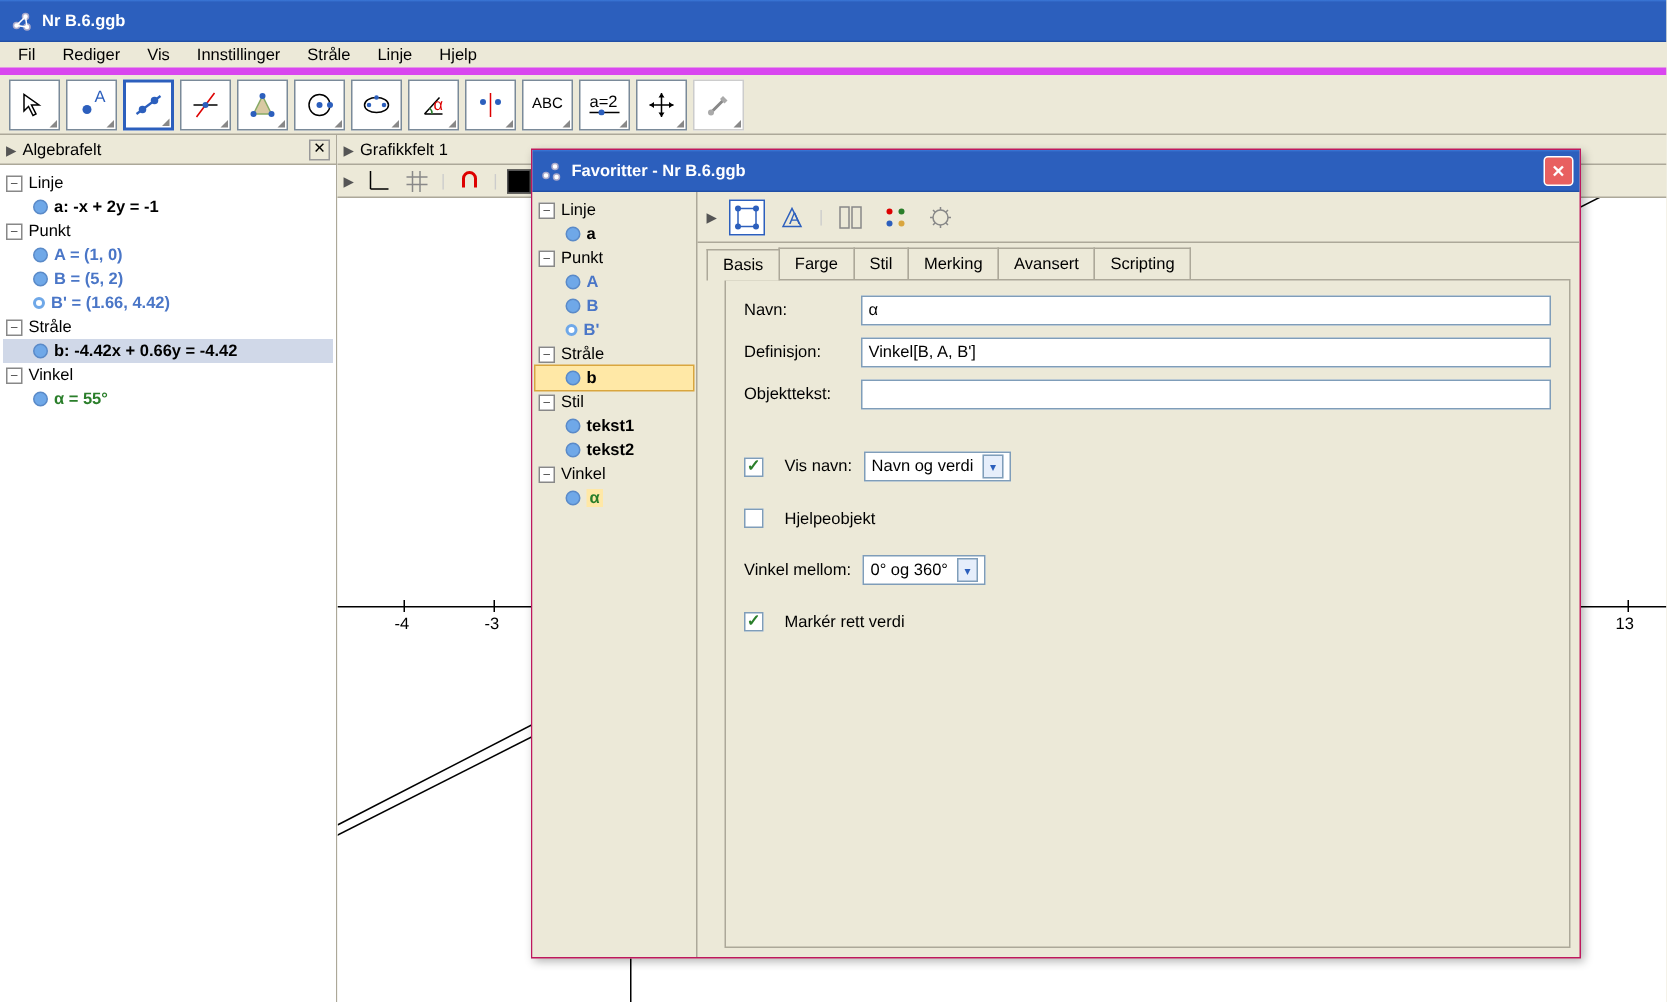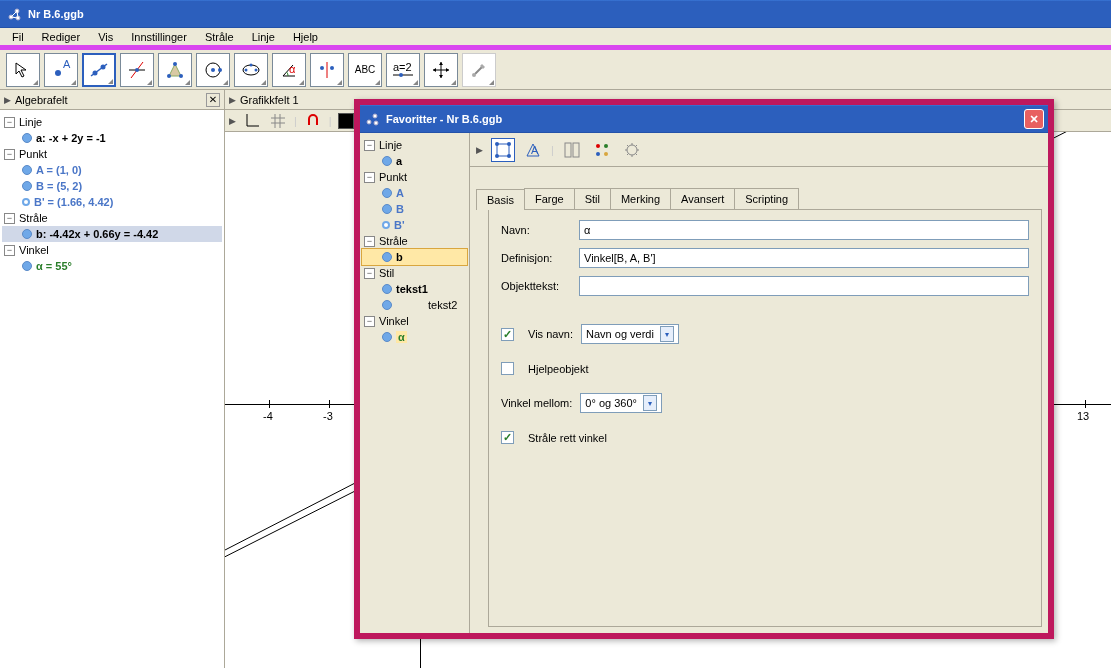--- a/index.html
+++ b/index.html
@@ -49,39 +49,39 @@
   .graphics-toolbar .gt-btn { width:20px;height:18px;display:flex;align-items:center;justify-content:center;border:1px solid transparent;}
   .color-swatch { width:16px;height:16px;background:#000;border:1px solid #555; }
 
   .canvas-area { flex:1; position:relative; background:#fff; overflow:hidden;}
   .axis-line { position:absolute; background:#000; }
   .tick-label { position:absolute; font-size:11px; color:#000; }
 
   
   .dialog {
     position:absolute; left:354px; top:99px; width:700px; height:540px;
-    border:6px solid #be185d; background:#ece9d8;
+    border:1px solid #be185d; background:#ece9d8;
     box-shadow: 2px 2px 6px rgba(0,0,0,.3);
   }
   .dlg-titlebar {
     height:28px; background: linear-gradient(to bottom, #3b78d8 0%, #2c5fbd 5%, #2c5fbd 95%, #1e4a9e 100%);
     display:flex;align-items:center;color:#fff;padding:0 4px;
   }
   .dlg-titlebar .title{margin-left:6px;font-weight:bold;}
   .dlg-close { margin-left:auto; width:20px;height:20px;background:#e86060;border:1px solid #fff;border-radius:3px;display:flex;align-items:center;justify-content:center;color:#fff;font-weight:bold;}
 
   .dlg-body{ display:flex; height:calc(100% - 28px); }
   .dlg-left{ width:110px; border-right:1px solid #aca899; background:#ece9d8; padding:4px 2px;}
   .dlg-left .tree-row{height:16px;}
   .dlg-sel { background:#ffe8a6; outline:1px solid #d9a63e; }
 
   .dlg-right{ flex:1; display:flex; flex-direction:column; }
   .dlg-tool-row{ height:34px; border-bottom:1px solid #aca899; display:flex;align-items:center;gap:6px;padding:0 6px;}
   .dlg-tool-row .tri{margin-right:2px;font-size:9px;color:#555;}
-  .tabstrip{ height:24px; display:flex; align-items:flex-end; padding-left:6px; margin-top:18px;}
+  .tabstrip{ height:24px; display:flex; align-items:flex-end; padding-left:6px; margin-top:0;}
   .tab{ padding:4px 10px; border:1px solid #aca899; border-bottom:none; background:#ece9d8; margin-right:-1px; position:relative;}
   .tab.active{ background:#ece9d8; z-index:2; top:1px;}
   .tab-panel{ border:1px solid #aca899; margin:0 6px 6px 18px; flex:1; padding:10px 12px; background:#ece9d8;}
   .form-row{ display:flex; align-items:center; margin-bottom:8px; gap:8px;}
   .form-row label{ width:70px;}
   .text-input{ flex:1; height:20px; border:1px solid #7f9db9; background:#fff; padding:0 4px;}
   .short-input{ width:420px; }
   .checkbox{ width:13px;height:13px;border:1px solid #7f9db9;background:#fff;display:inline-flex;align-items:center;justify-content:center;margin-right:6px;}
   .checkbox.checked::after{content:"✓";color:#2a7e2a;font-size:11px;font-weight:bold;line-height:1;}
   .select{ height:20px; border:1px solid #7f9db9; background:#fff; display:inline-flex;align-items:center;padding:0 4px; gap:6px;}
@@ -375,21 +375,21 @@
           <span>Stil</span>
         </div>
         <div class="tree-row">
           <span class="tree-indent"></span>
           <span class="tree-bullet" style="background: rgb(111, 168, 232); border: 1px solid rgb(90, 138, 200);"></span>
           <span style="color: rgb(0, 0, 0); font-weight: bold;">tekst1</span>
         </div>
         <div class="tree-row">
           <span class="tree-indent"></span>
           <span class="tree-bullet" style="background: rgb(111, 168, 232); border: 1px solid rgb(90, 138, 200);"></span>
-          <span style="color: rgb(0, 0, 0); font-weight: normal; margin-left: 32px;">tekst2</span>
+          <span style="color: rgb(0, 0, 0); font-weight: bold;">tekst2</span>
         </div>
         <div class="tree-row">
           <span class="tree-exp">−</span>
           <span>Vinkel</span>
         </div>
         <div class="tree-row">
           <span class="tree-indent"></span>
           <span class="tree-bullet" style="background: rgb(111, 168, 232); border: 1px solid rgb(90, 138, 200);"></span>
           <span style="color: rgb(42, 126, 42); font-weight: bold; background: rgb(255, 232, 166); padding: 0px 2px;">α</span>
         </div>
@@ -474,18 +474,18 @@
         <div class="form-row">
           <span>Vinkel mellom:</span>
           <span class="select">
             <span>0° og 360°</span>
             <span class="arrow">▾</span>
           </span>
         </div>
         <div style="height:10px"></div>
         <div class="form-row">
           <span class="checkbox checked"></span>
-          <span>Stråle rett vinkel</span>
+          <span>Markér rett verdi</span>
         </div>
       </div>
     </div>
   </div>
 </div>
 
 </body></html>

